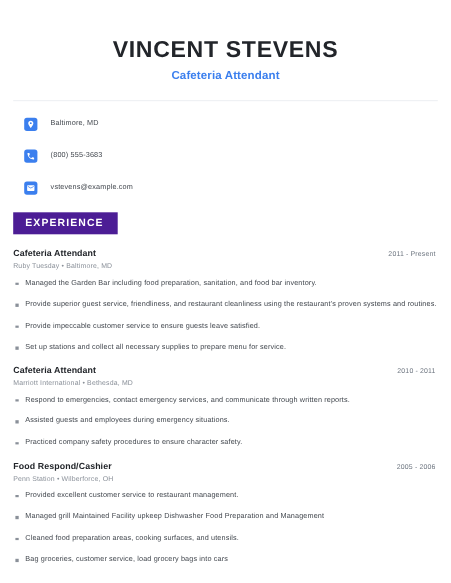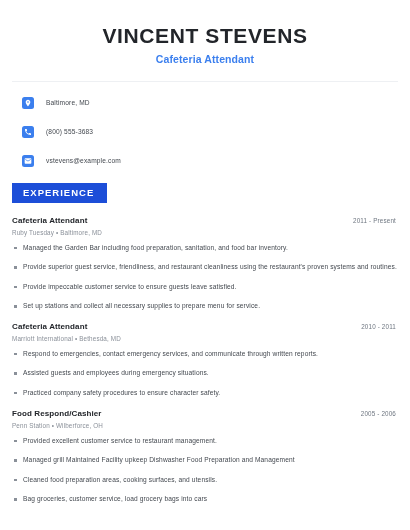--- a/index.html
+++ b/index.html
@@ -18,21 +18,21 @@
     width: 410px;
     height: 530px;
     box-sizing: border-box;
     padding: 0 12px;
     position: relative;
   }
 
   
   .header {
     text-align: center;
-    padding-top: 24px;
+    padding-top: 34px;
   }
   .name {
     font-size: 21px;
     font-weight: bold;
     letter-spacing: 0.6px;
     color: #22252a;
     line-height: 1.1;
   }
   .job-title {
     font-size: 10.5px;
@@ -73,21 +73,21 @@
     font-size: 6.6px;
     color: #43484f;
     margin-left: 12px;
     letter-spacing: 0.15px;
   }
 
   
   .section { margin-top: 14px; }
   .section-badge {
     display: inline-block;
-    background: #1d4ed8;
+    background: #4c1d95;
     color: #ffffff;
     font-size: 9.5px;
     font-weight: bold;
     letter-spacing: 1px;
     padding: 5px 13px 5px 11px;
     line-height: 1;
   }
   .section-body { margin-top: 13px; }
 
   

